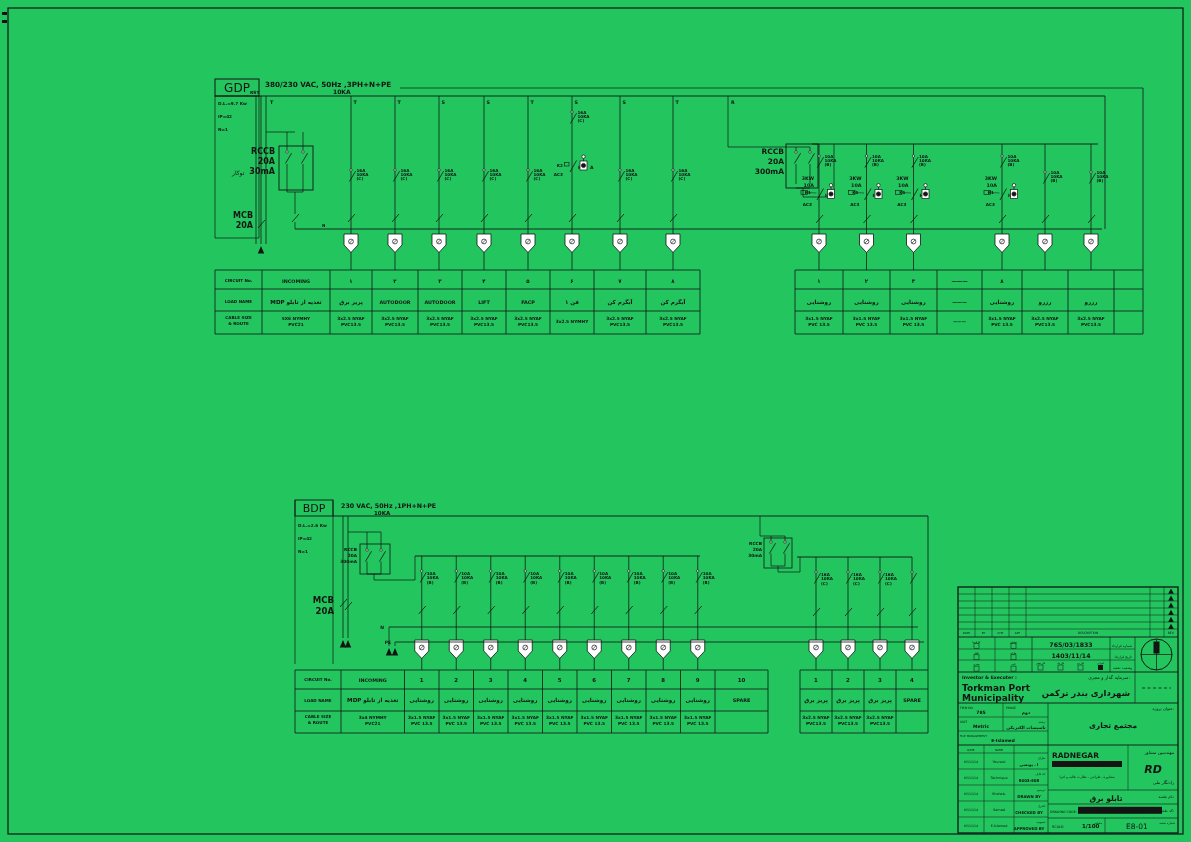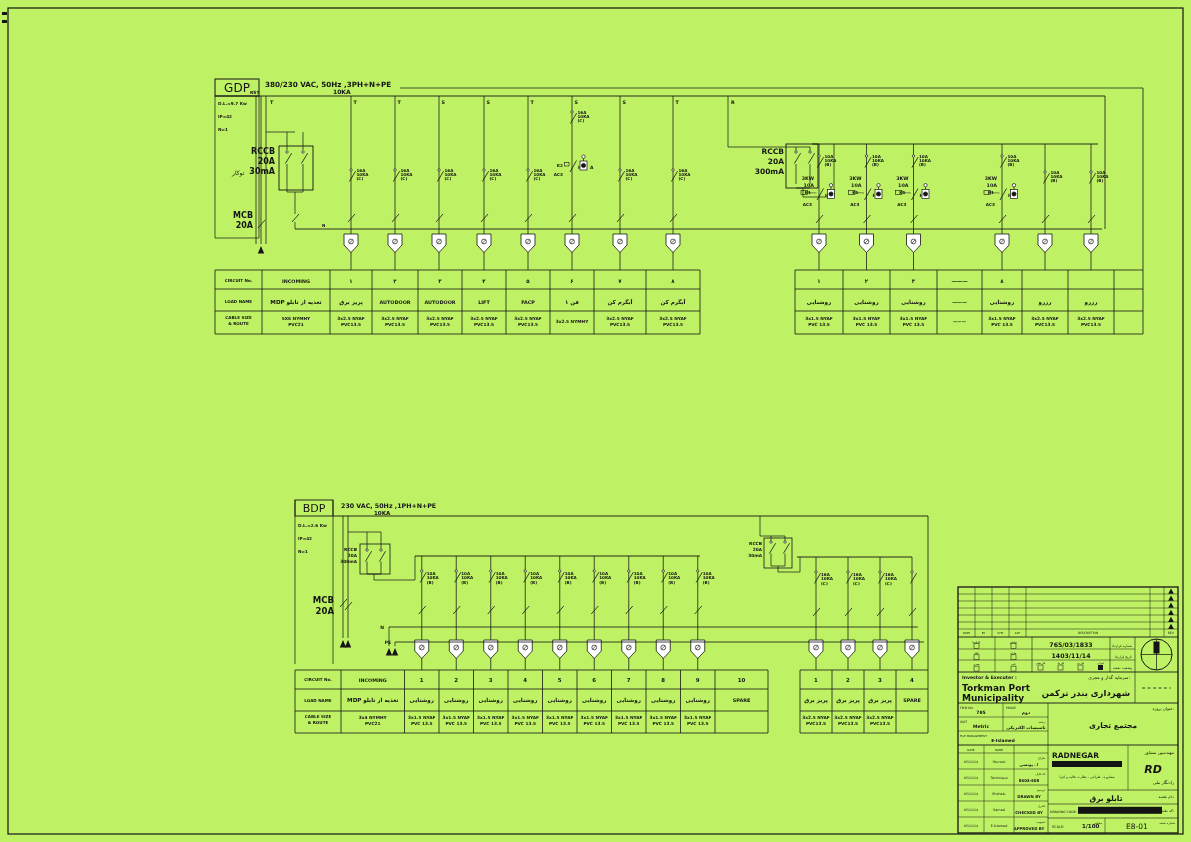--- a/index.html
+++ b/index.html
@@ -1,16 +1,16 @@
 <!DOCTYPE html>
 <html><head>
 <meta charset="utf-8">
 <style>
   html,body{margin:0;padding:0;background:#fff;}
-  .sheet{position:relative;width:1191px;height:842px;background:#bef264;overflow:hidden;}
+  .sheet{position:relative;width:1191px;height:842px;background:#22c55e;overflow:hidden;}
   svg text{font-family:"DejaVu Sans","Liberation Sans",sans-serif;fill:#141414;}
 </style>
 </head>
 <body>
 
 <div class="sheet">
   <svg id="dwg" width="1191" height="842" viewBox="0 0 1191 842">
       <rect x="8" y="8" width="1175" height="826" stroke="#141414" stroke-width="1.2" fill="none"></rect>
       <rect x="2" y="12" width="5" height="3" fill="#141414" stroke="none"></rect>
       <rect x="2" y="20" width="5" height="3" fill="#141414" stroke="none"></rect>

